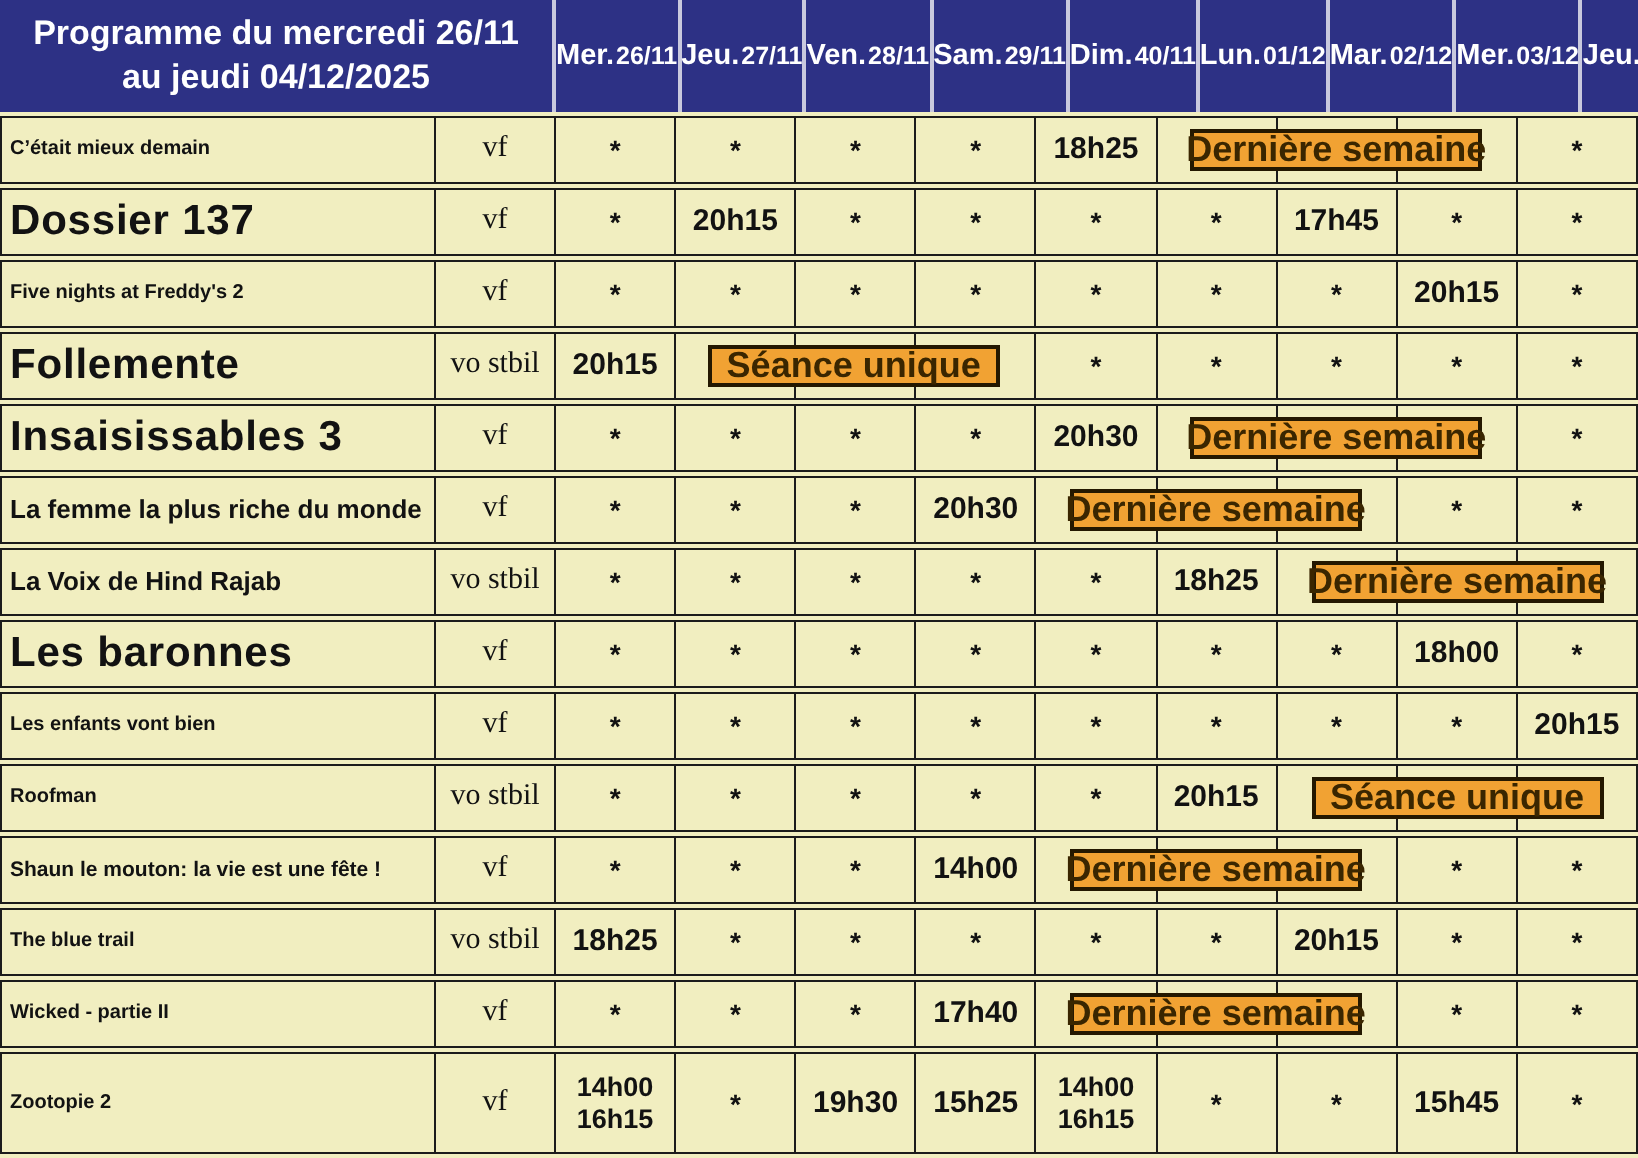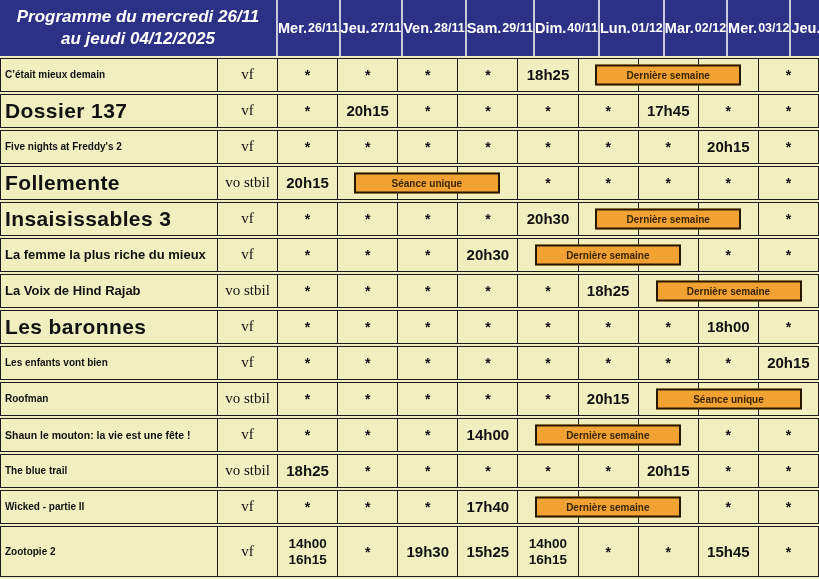--- a/index.html
+++ b/index.html
@@ -26,21 +26,21 @@
   
   .header{
     display:grid;
     grid-template-columns:276px repeat(9,1fr);
     height:56px;
     background:var(--header-bg);
     color:var(--header-text);
   }
   .title-block{
     display:flex;flex-direction:column;justify-content:center;align-items:center;
-    font-weight:bold;font-size:17px;line-height:1.3;text-align:center;font-style:italic;
+    font-weight:bold;font-size:17px;line-height:1.3;text-align:center;
   }
   .day-cell{
     border-left:2px solid var(--header-sep);
     display:flex;flex-direction:row;justify-content:center;align-items:center;
     gap:1px;
   }
   .day-name{font-weight:bold;font-size:14.5px;}
   .day-date{font-weight:bold;font-size:12.5px;}
   
   .body{width:819px;}
@@ -74,21 +74,21 @@
   .sched{font-weight:bold;font-size:15px;}
   .sched.multi{font-size:13.5px;}
   .sched.star{font-size:14px;padding-top:1px;}
   
   .badge{
     position:absolute;top:50%;transform:translateY(-50%);
     width:146px;height:21px;box-sizing:border-box;
     background:var(--badge-bg);
     border:2px solid var(--badge-border);
     color:var(--badge-text);
-    font-weight:bold;font-size:10px;
+    font-weight:bold;font-size:18px;
     display:flex;align-items:center;justify-content:center;
     white-space:nowrap;z-index:2;
   }
 </style>
 </head>
 <body>
 
 <div class="schedule">
   <div class="header">
     <div class="title-block">
@@ -189,21 +189,21 @@
         <div class="cell sched star">*</div>
         <div class="cell sched star">*</div>
         <div class="cell sched">20h30</div>
         <div class="cell sched"></div>
         <div class="cell sched"></div>
         <div class="cell sched"></div>
         <div class="cell sched star">*</div>
         <div class="badge" style="left: 594.167px;">Dernière semaine</div>
       </div>
       <div class="film-row">
-        <div class="cell title-cell sm">La femme la plus riche du mieux</div>
+        <div class="cell title-cell sm">La femme la plus riche du monde</div>
         <div class="cell version-cell">vf</div>
         <div class="cell sched star">*</div>
         <div class="cell sched star">*</div>
         <div class="cell sched star">*</div>
         <div class="cell sched">20h30</div>
         <div class="cell sched"></div>
         <div class="cell sched"></div>
         <div class="cell sched"></div>
         <div class="cell sched star">*</div>
         <div class="cell sched star">*</div>

